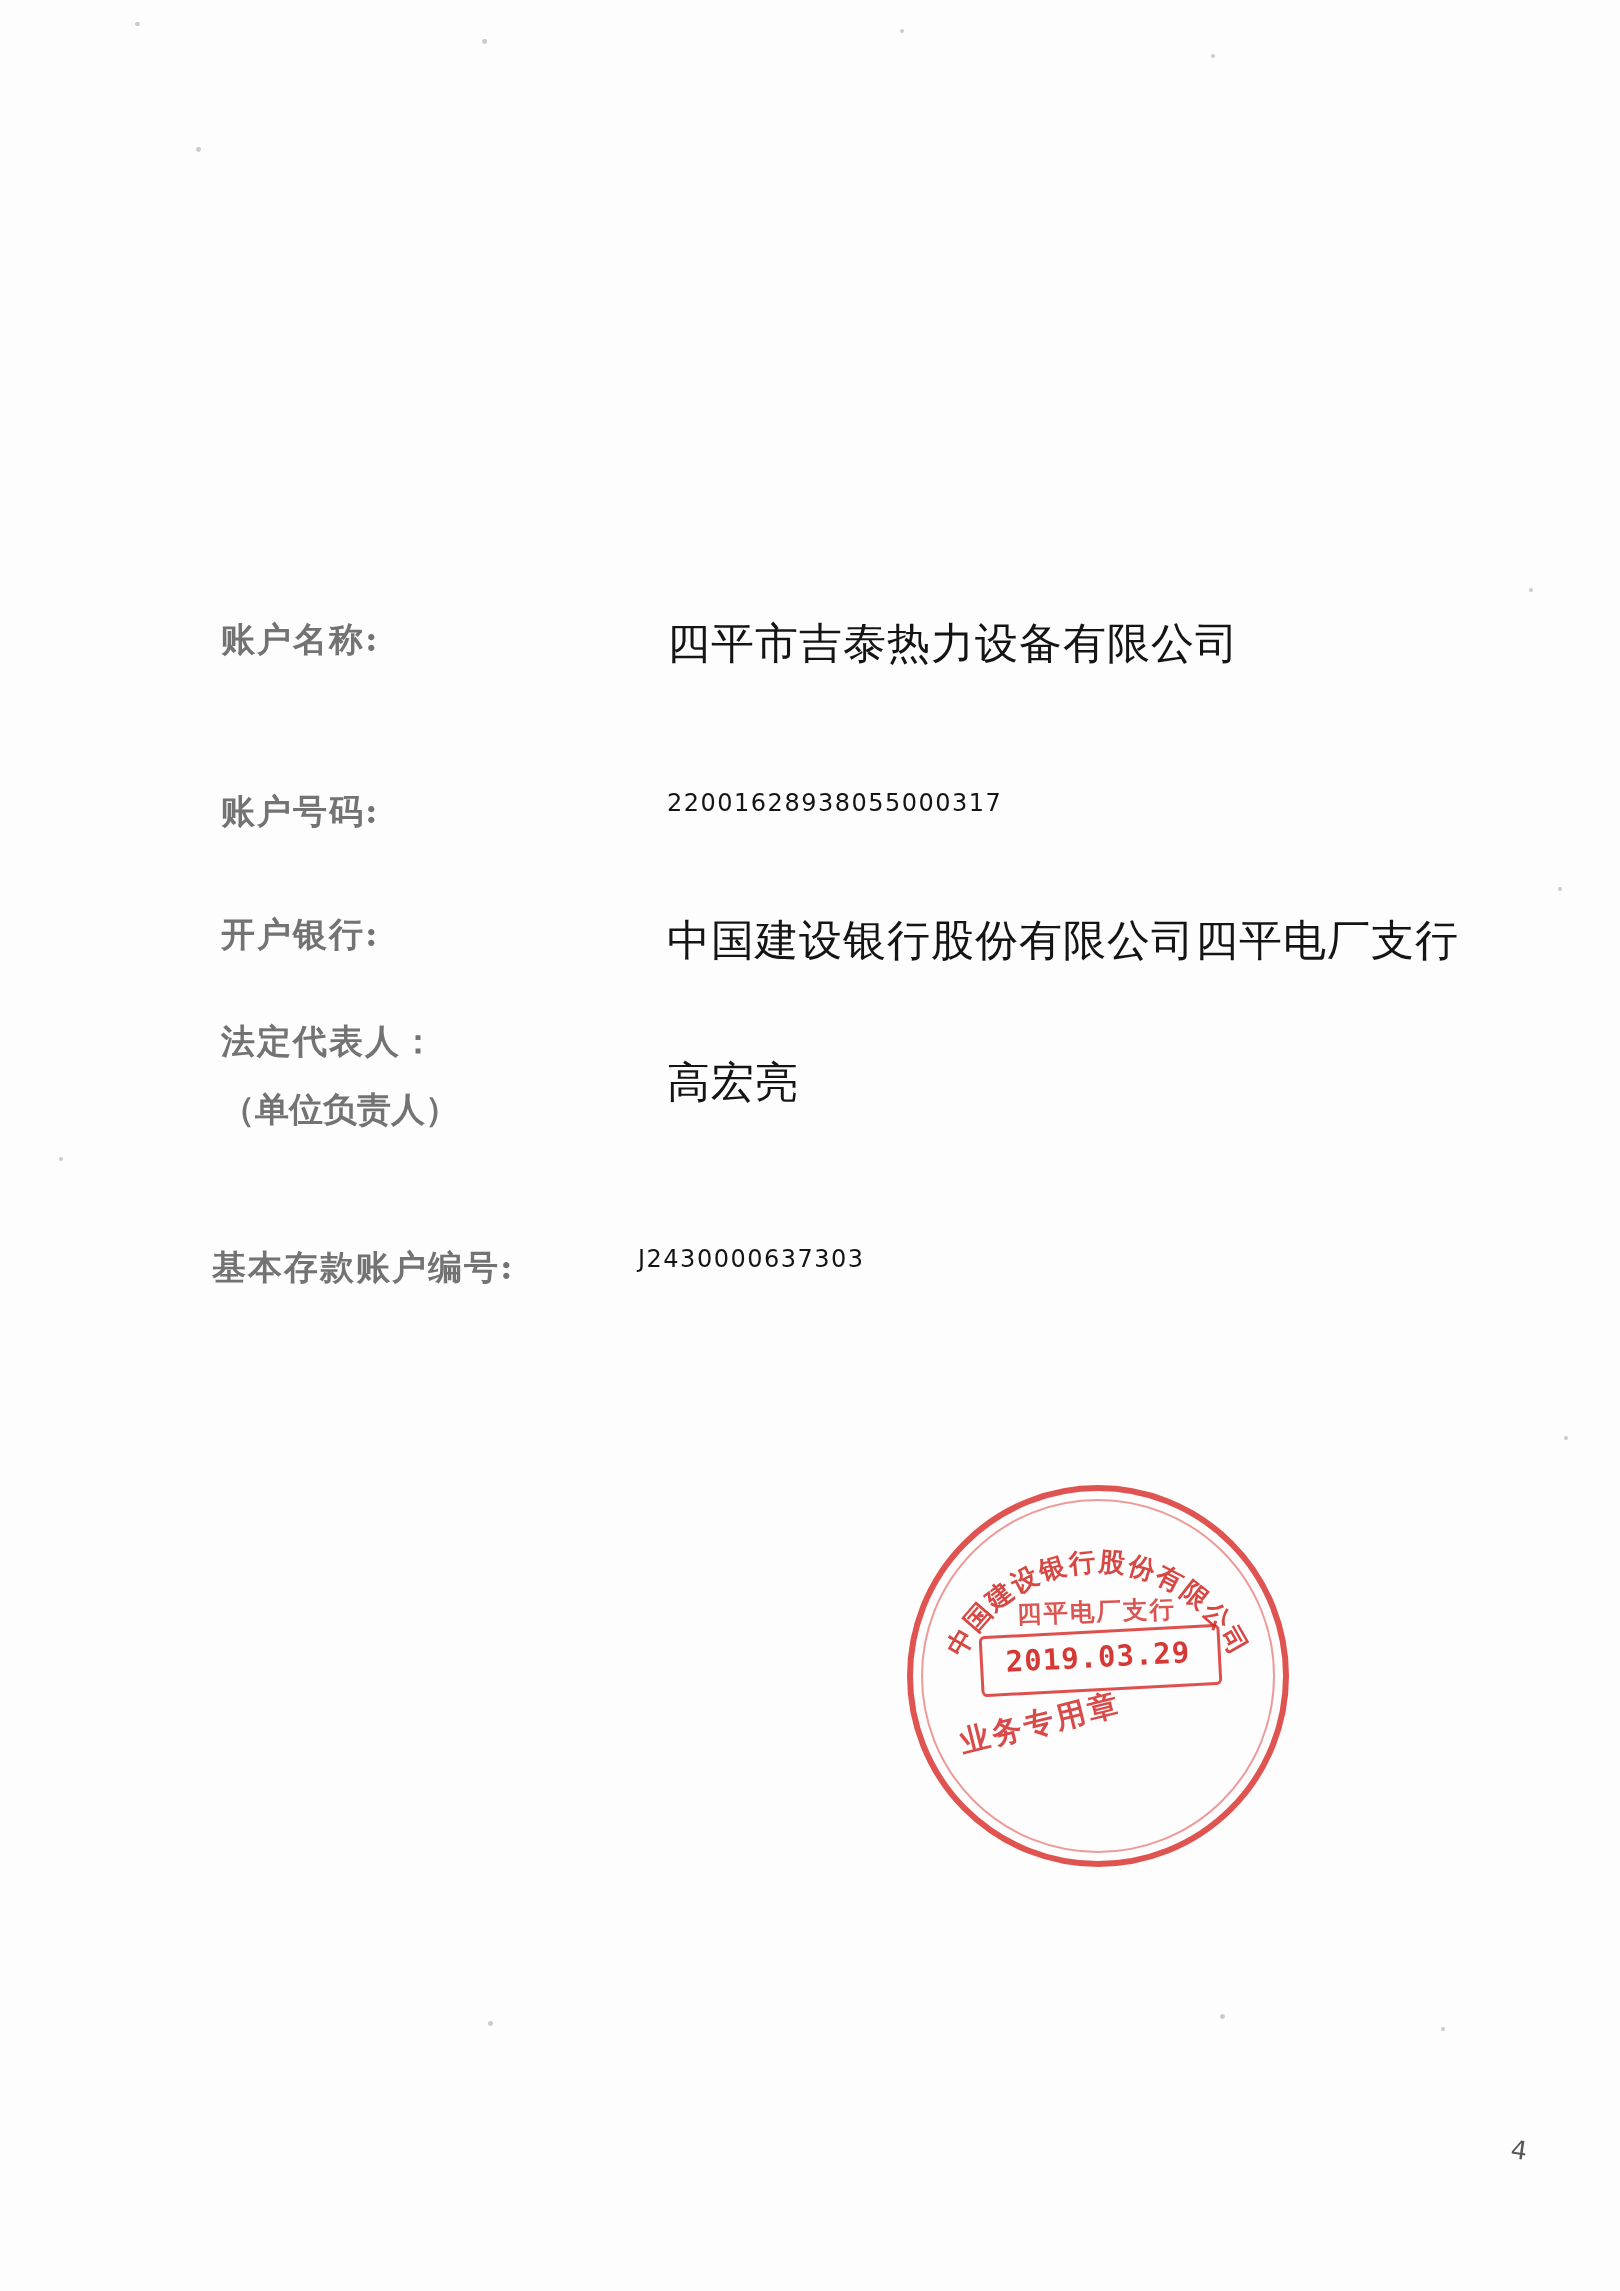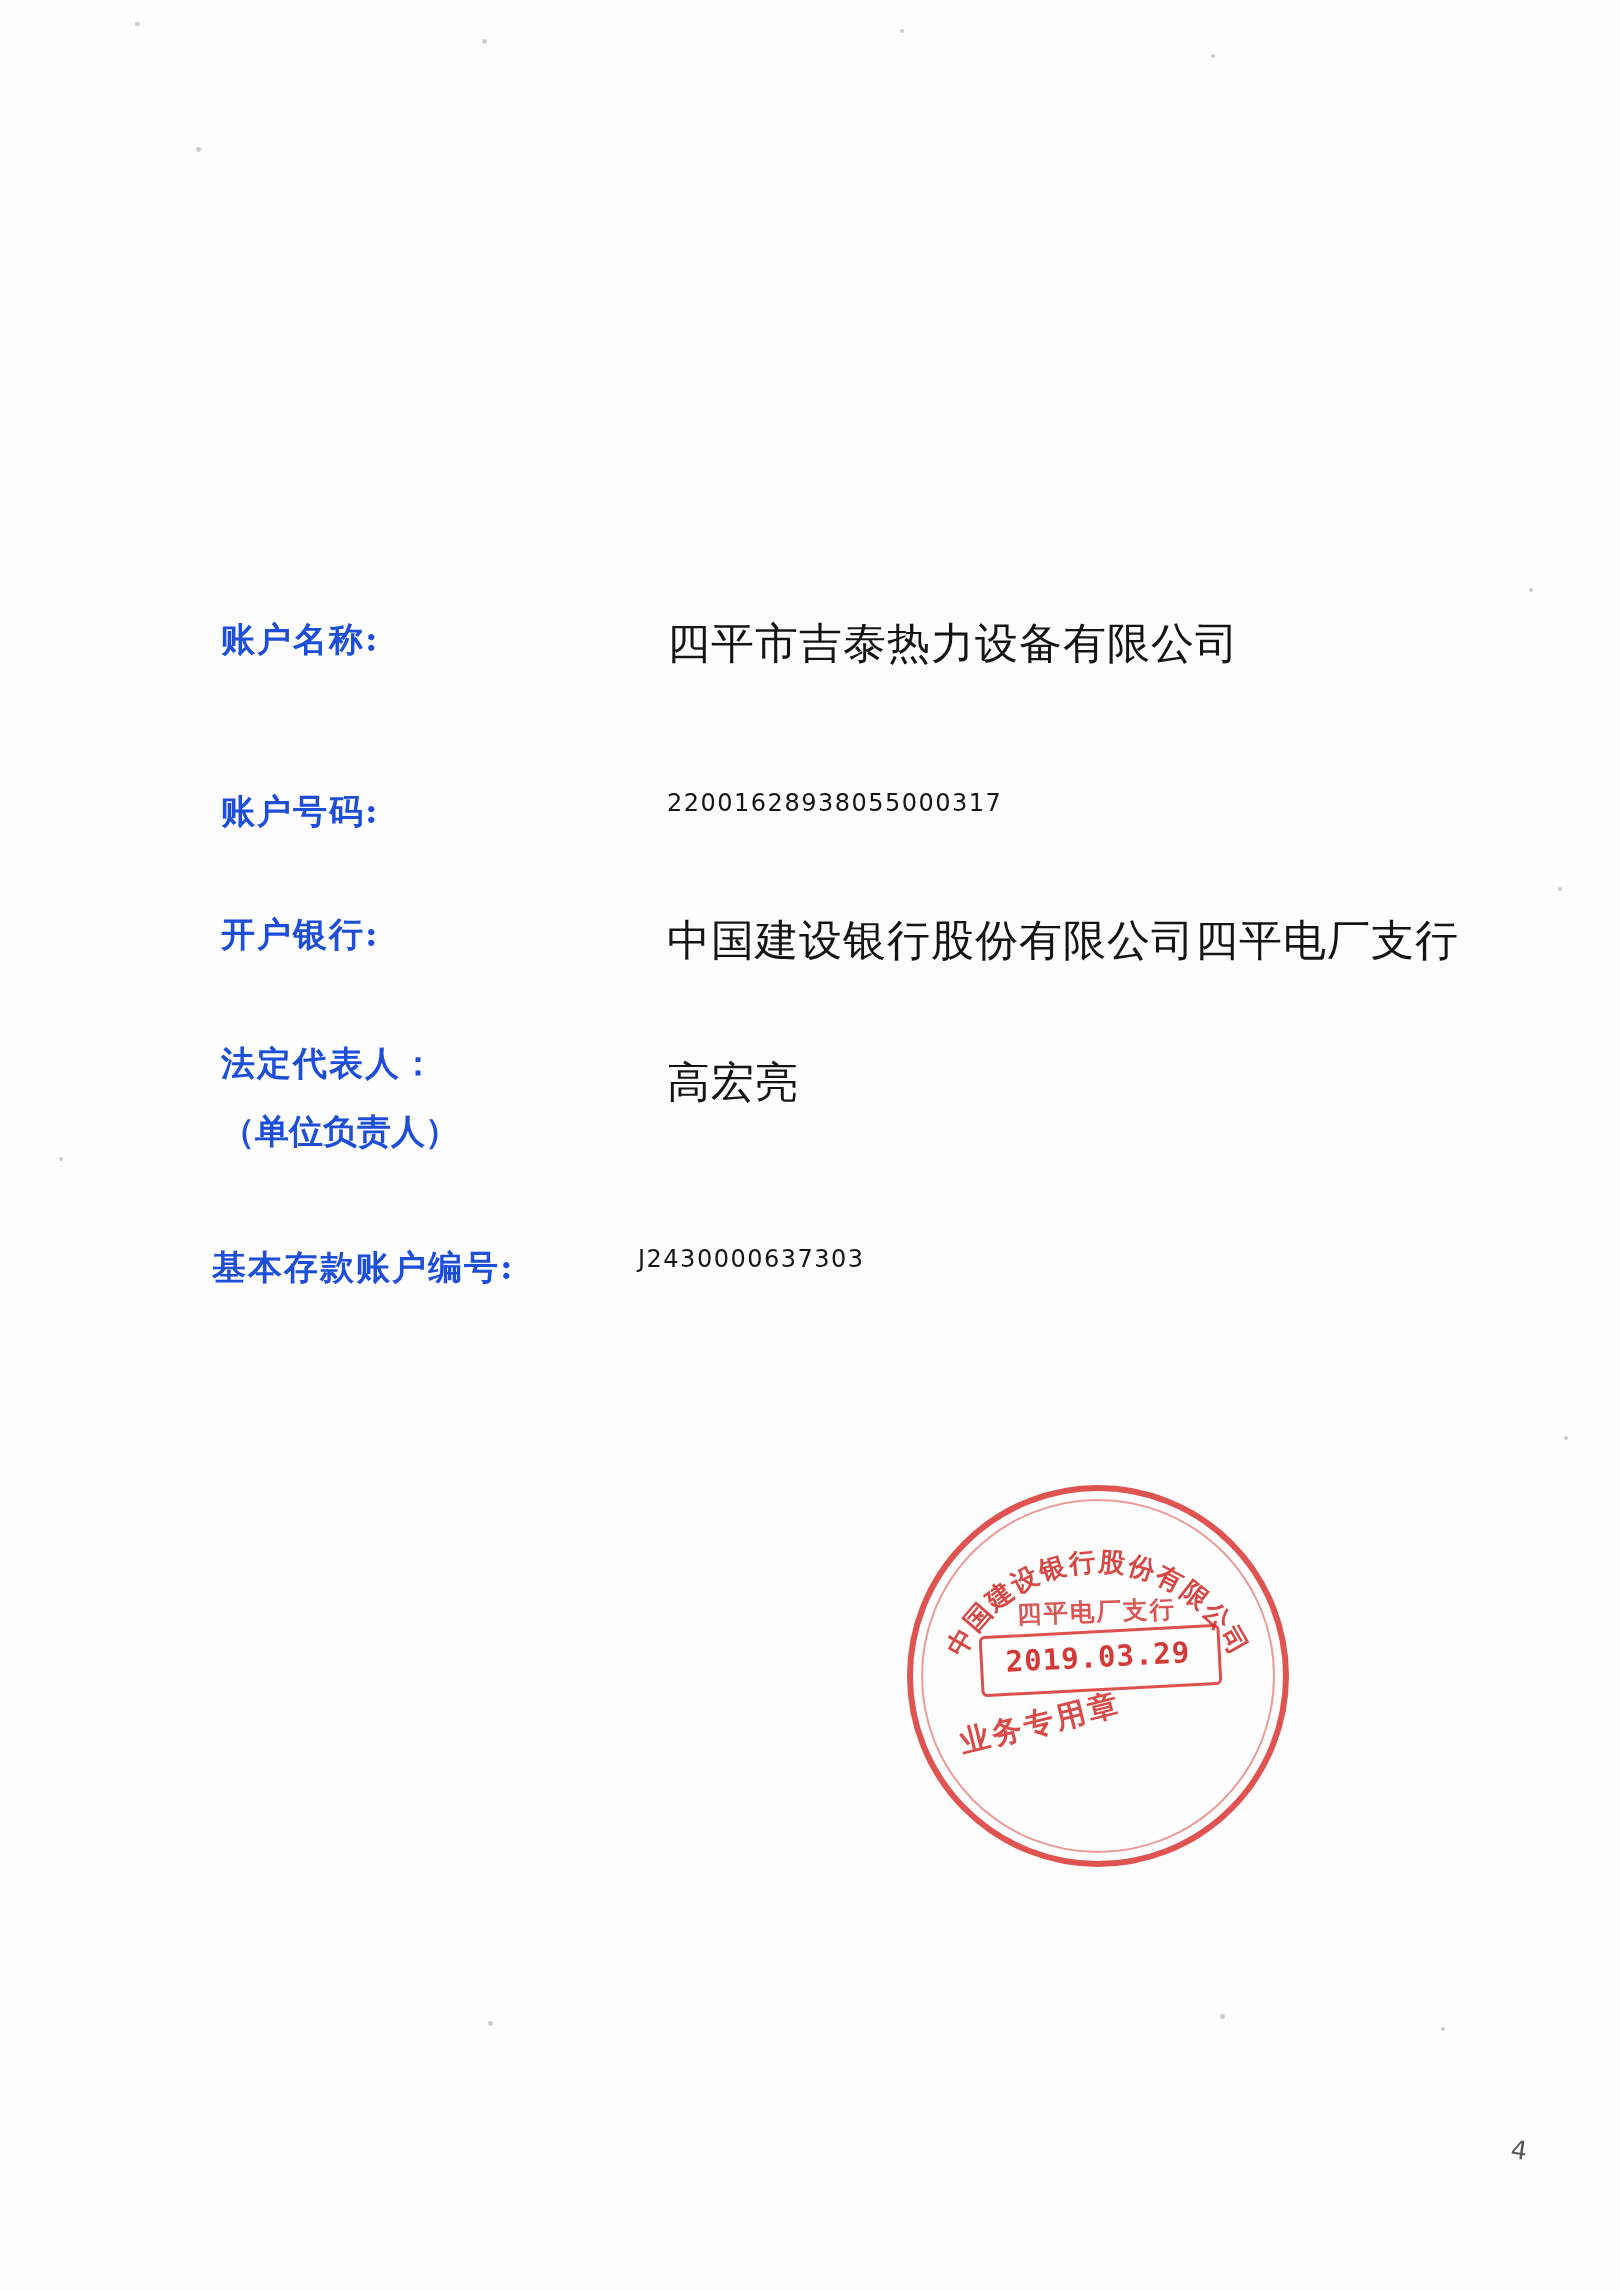--- a/index.html
+++ b/index.html
@@ -43,21 +43,21 @@
   .field {
     position: absolute;
     display: flex;
     align-items: flex-start;
   }
   .field-label {
     font-family: "DejaVu Serif", "Liberation Serif", serif;
     font-weight: 700;
     font-size: 34px;
     letter-spacing: 2px;
-    color: #1d4ed8;
+    color: #737373;
     white-space: nowrap;
   }
   .field-value {
     font-family: Liberation Mono, monospace;
     font-size: 43px;
     letter-spacing: 1px;
     color: #141414;
     white-space: nowrap;
   }
   .field-value.mono-num {
@@ -70,21 +70,21 @@
   #f-name        { top: 617px; left: 221px; }
   #f-name .field-value   { position: absolute; left: 446px; top: -2px; }
 
   #f-number      { top: 789px; left: 221px; justify-content: flex-end; }
   #f-number .field-value { position: absolute; left: 446px; top: 0px; }
 
   #f-bank        { top: 912px; left: 221px; }
   #f-bank .field-value   { position: absolute; left: 446px; top: 0px; }
 
   #f-legal       { top: 1019px; left: 221px; }
-  #f-legal .label-stack { display: block; margin-top: 22px; }
+  #f-legal .label-stack { display: block; }
   #f-legal .label-line2 { display: block; margin-top: 21.6px; letter-spacing: 0px; }
   #f-legal .field-value { position: absolute; left: 446px; top: 35px; }
 
   #f-acctno      { top: 1245px; left: 212px; }
   #f-acctno .field-value { position: absolute; left: 426px; top: 0px; }
 
   .date-line {
     position: absolute;
     top: 1705px;
     left: 916px;

